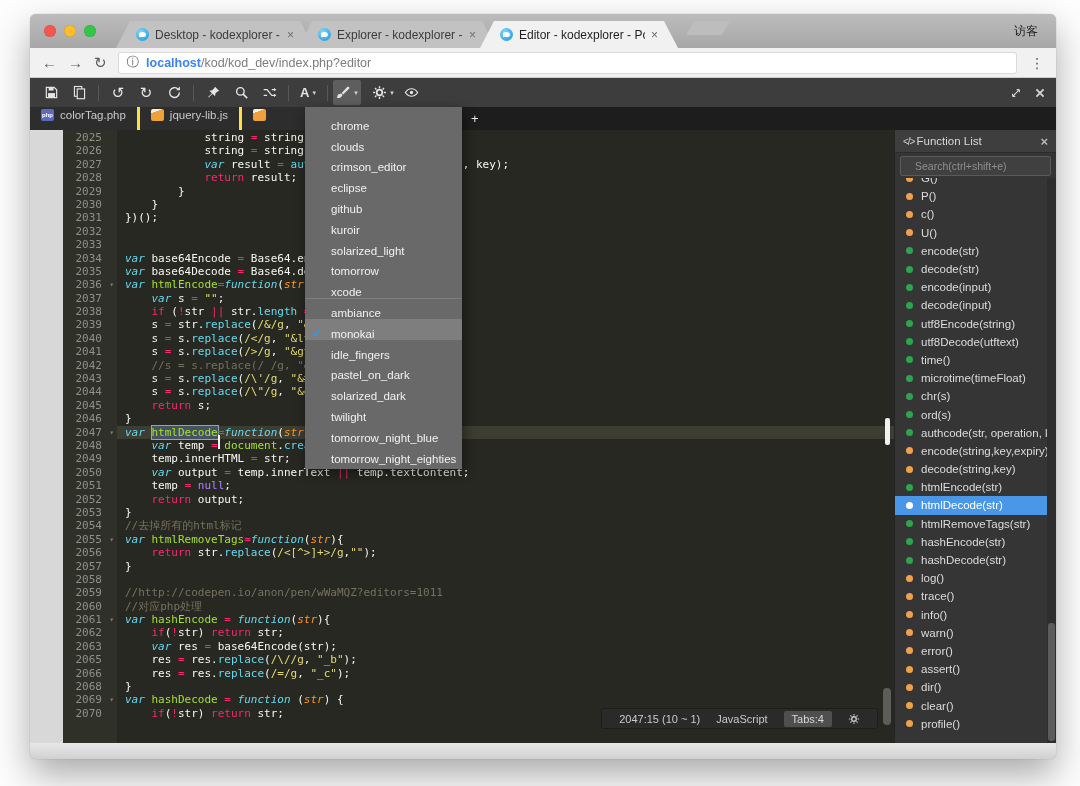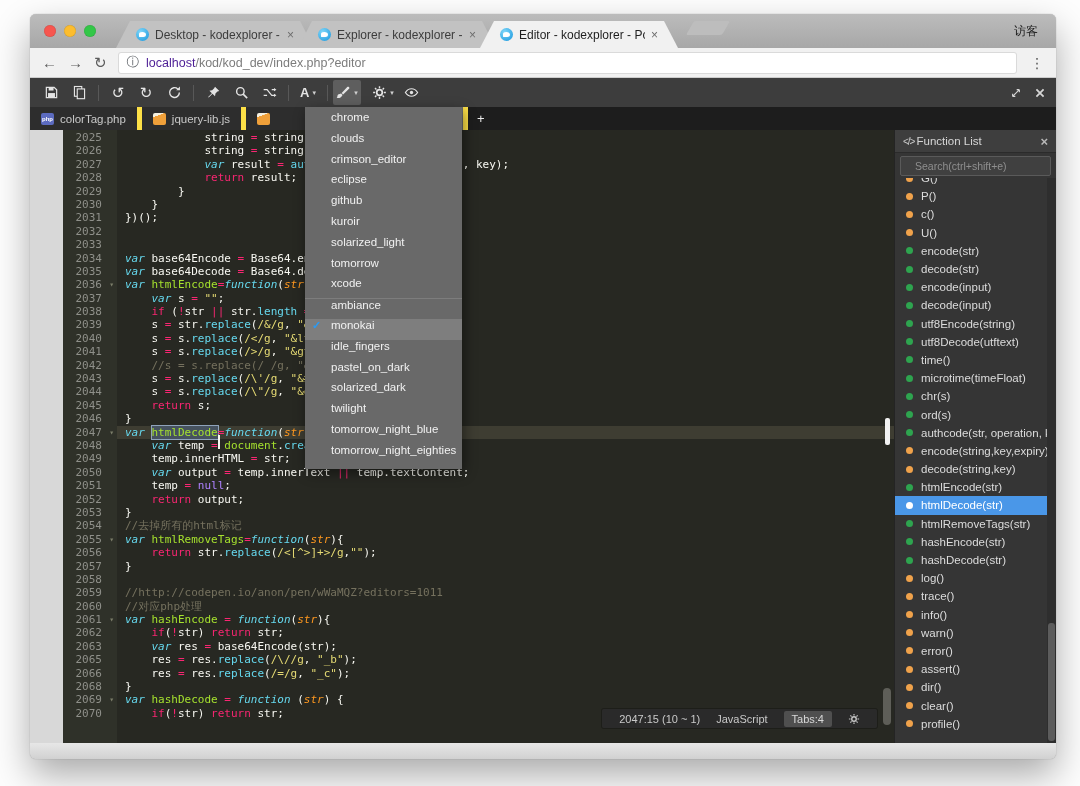--- a/index.html
+++ b/index.html
@@ -28,40 +28,40 @@
     transform:skewX(-30deg);border-radius:2px;}
   .guest{position:absolute;right:18px;top:9px;font-size:12px;color:#1c1c1c;margin-left:30px;}
 
   
   .urlbar{height:30px;background:#f1f1f1;display:flex;align-items:center;padding:0 12px;gap:11px;
     border-bottom:1px solid #cdcdcd;box-sizing:border-box;}
   .nav-ic{color:#5c5c5c;font-size:15px;line-height:1;}
   .omnibox{flex:1;height:22px;background:#fff;border-radius:3px;display:flex;align-items:center;
     padding:0 9px;gap:7px;font-size:12.5px;box-shadow:inset 0 0 0 1px #dadada;}
   .info-ic{color:#5f6368;font-size:12.5px;}
-  .host{color:#4c1d95;font-weight:400;} .path{color:#7c7c7c;}
+  .host{color:#3b82f6;font-weight:700;} .path{color:#7c7c7c;}
   .menu-dots{color:#555;font-size:14px;margin-left:2px;}
 
   
   .apptoolbar{height:29px;background:#3d3d3d;display:flex;align-items:center;padding-left:7px;position:relative;}
   .tbtn{height:25px;min-width:24px;display:flex;align-items:center;justify-content:center;color:#e4e4e4;
     padding:0 2px;border-radius:2px;}
   .tbtn svg{width:15px;height:15px;display:block;}
   .tbtn.active{background:#5e5e5e;}
   .tbtn .glyph{font-size:15px;line-height:1;}
   .tsep{width:1px;height:16px;background:#585858;margin:0 5px;flex:none;}
   .gapper{width:8px;flex:none;}
   .dd{font-size:7px;color:#d0d0d0;margin-left:3px;}
   .af{font-size:13px;font-weight:bold;}
   .win-ics{position:absolute;right:10px;top:0;height:29px;display:flex;gap:12px;align-items:center;color:#d6d6d6;}
   .win-ics svg{width:12px;height:12px;display:block;}
 
   
   .etabbar{height:23px;background:#1d1d1d;display:flex;}
-  .etab{display:flex;align-items:center;gap:6px;padding:2px 11px;background:#2d2d2d;border-right:5px solid #fde047;
+  .etab{display:flex;gap:6px;padding:2px 11px;background:#2d2d2d;border-right:3px solid #fde047;
     color:#c9c9c9;font-size:11.5px;box-sizing:border-box;}
   .etab.active{background:#6e6e6e;color:#fff;}
   .etab .eclose{color:#d2d2d2;font-size:11px;margin-left:9px;}
   .fic{width:13px;height:12px;border-radius:2px;flex:none;display:flex;align-items:center;justify-content:center;
     font-size:6px;font-weight:bold;}
   .fic.php{background:#5c6bc0;color:#fff;}
   .fic.js{background:linear-gradient(160deg,#f5f0e0 25%,#f0a03a 26%);color:#7a4a00;}
   .newtab-btn{width:26px;display:flex;align-items:center;justify-content:center;color:#ececec;font-size:13px;}
 
   
@@ -110,21 +110,21 @@
   .sb-item{height:18.2px;display:flex;align-items:center;padding-left:11px;color:#dcdcdc;font-size:11.5px;
     gap:8px;white-space:nowrap;box-sizing:border-box;}
   .sb-item.selected{background:#4a97e8;color:#fff;margin-right:9px;}
   .dot{width:7px;height:7px;border-radius:50%;flex:none;}
   .sb-track{position:absolute;right:0;top:0;bottom:0;width:9px;background:#2e2e2e;}
   .sb-thumb{position:absolute;right:1px;bottom:2px;width:7px;height:118px;background:#5c5c5c;border-radius:3px;}
 
   
   .theme-menu{position:absolute;left:275px;top:93px;width:157px;background:#696969;
     box-shadow:2px 4px 12px rgba(0,0,0,.45);padding:4px 0;z-index:60;}
-  .tm-item{height:20.8px;display:flex;align-items:flex-start;padding-left:26px;color:#f1f1f1;font-size:11.5px;
+  .tm-item{height:20.8px;display:flex;align-items:flex-end;padding-left:26px;color:#f1f1f1;font-size:11.5px;
     position:relative;box-sizing:border-box;}
   .tm-item.selected{background:#7e7e7e;}
   .tm-item.divided{border-top:1px solid #7d7d7d;}
   .chk{position:absolute;left:7px;color:#2b9af3;font-size:11px;font-weight:bold;}
 
   .bottomstrip{height:16px;background:linear-gradient(#e7e7e7,#d1d1d1);}
 </style>
 </head>
 <body>
 

